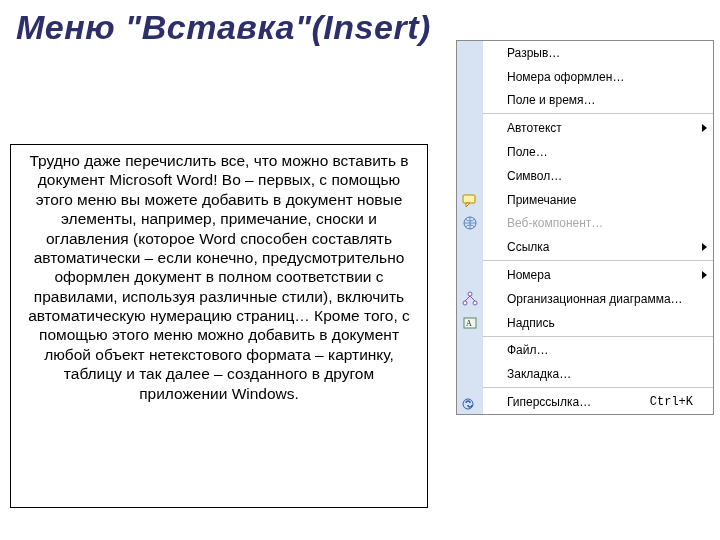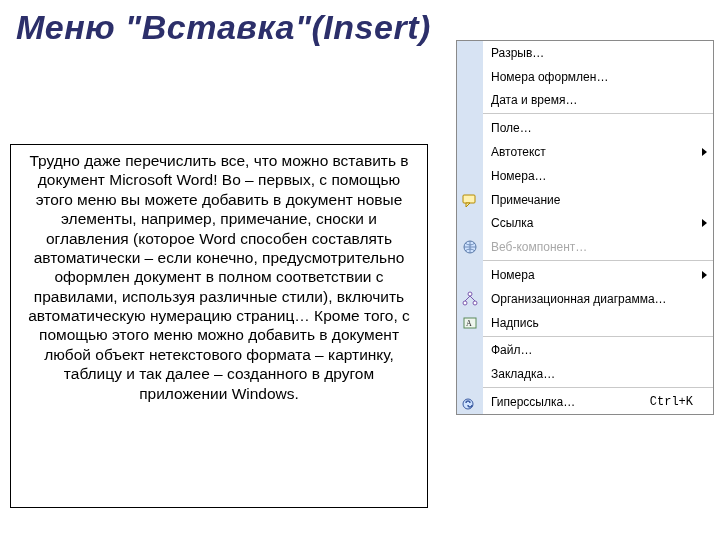--- a/index.html
+++ b/index.html
@@ -55,21 +55,21 @@
     width: 26px;
     height: 100%;
     background: #d7e3f3;
     display: flex;
     align-items: center;
     justify-content: center;
     flex-shrink: 0;
   }
   .label-col {
     flex: 1;
-    padding-left: 8px;
+    padding-left: 24px;
     display: flex;
     align-items: center;
   }
   .shortcut {
     padding-right: 20px;
     color: #000;
     font-family: Liberation Mono, monospace;
   }
   .arrow {
     position: absolute;
@@ -110,65 +110,65 @@
     <div class="menu-item">
       <div class="icon-col"></div>
       <div class="label-col">Разрыв…</div>
     </div>
     <div class="menu-item">
       <div class="icon-col"></div>
       <div class="label-col">Номера оформлен…</div>
     </div>
     <div class="menu-item">
       <div class="icon-col"></div>
-      <div class="label-col">Дата и время…</div>
-    </div>
-    <div class="sep-row">
-      <div class="icon-col"></div>
-      <div class="sep-line"></div>
-    </div>
-    <div class="menu-item">
-      <div class="icon-col"></div>
-      <div class="label-col">Поле…</div>
+      <div class="label-col">Поле и время…</div>
+    </div>
+    <div class="sep-row">
+      <div class="icon-col"></div>
+      <div class="sep-line"></div>
     </div>
     <div class="menu-item">
       <div class="icon-col"></div>
       <div class="label-col">Автотекст</div>
       <div class="arrow"></div>
     </div>
     <div class="menu-item">
       <div class="icon-col"></div>
-      <div class="label-col">Номера…</div>
+      <div class="label-col">Поле…</div>
+    </div>
+    <div class="menu-item">
+      <div class="icon-col"></div>
+      <div class="label-col">Символ…</div>
     </div>
     <div class="menu-item">
       <div class="icon-col">
         <span class="ico">
           <svg viewBox="0 0 16 16">
             <rect x="1" y="3" width="12" height="8" rx="1" fill="#fff2b0" stroke="#b48a00"></rect>
             <path d="M4 11 L4 15 L8 11 Z" fill="#fff2b0" stroke="#b48a00"></path>
           </svg>
         </span>
       </div>
       <div class="label-col">Примечание</div>
     </div>
+    <div class="menu-item disabled">
+      <div class="icon-col">
+        <span class="ico">
+          <svg viewBox="0 0 16 16">
+            <circle cx="8" cy="8" r="6" fill="#cfe3ff" stroke="#5a7aa8"></circle>
+            <path d="M2 8 H14 M8 2 V14 M3 4 Q8 8 13 4 M3 12 Q8 8 13 12" stroke="#5a7aa8" fill="none" stroke-width="0.8"></path>
+          </svg>
+        </span>
+      </div>
+      <div class="label-col">Веб-компонент…</div>
+    </div>
     <div class="menu-item">
       <div class="icon-col"></div>
       <div class="label-col">Ссылка</div>
       <div class="arrow"></div>
-    </div>
-    <div class="menu-item disabled">
-      <div class="icon-col">
-        <span class="ico">
-          <svg viewBox="0 0 16 16">
-            <circle cx="8" cy="8" r="6" fill="#cfe3ff" stroke="#5a7aa8"></circle>
-            <path d="M2 8 H14 M8 2 V14 M3 4 Q8 8 13 4 M3 12 Q8 8 13 12" stroke="#5a7aa8" fill="none" stroke-width="0.8"></path>
-          </svg>
-        </span>
-      </div>
-      <div class="label-col">Веб-компонент…</div>
     </div>
     <div class="sep-row">
       <div class="icon-col"></div>
       <div class="sep-line"></div>
     </div>
     <div class="menu-item">
       <div class="icon-col"></div>
       <div class="label-col">Номера</div>
       <div class="arrow"></div>
     </div>

